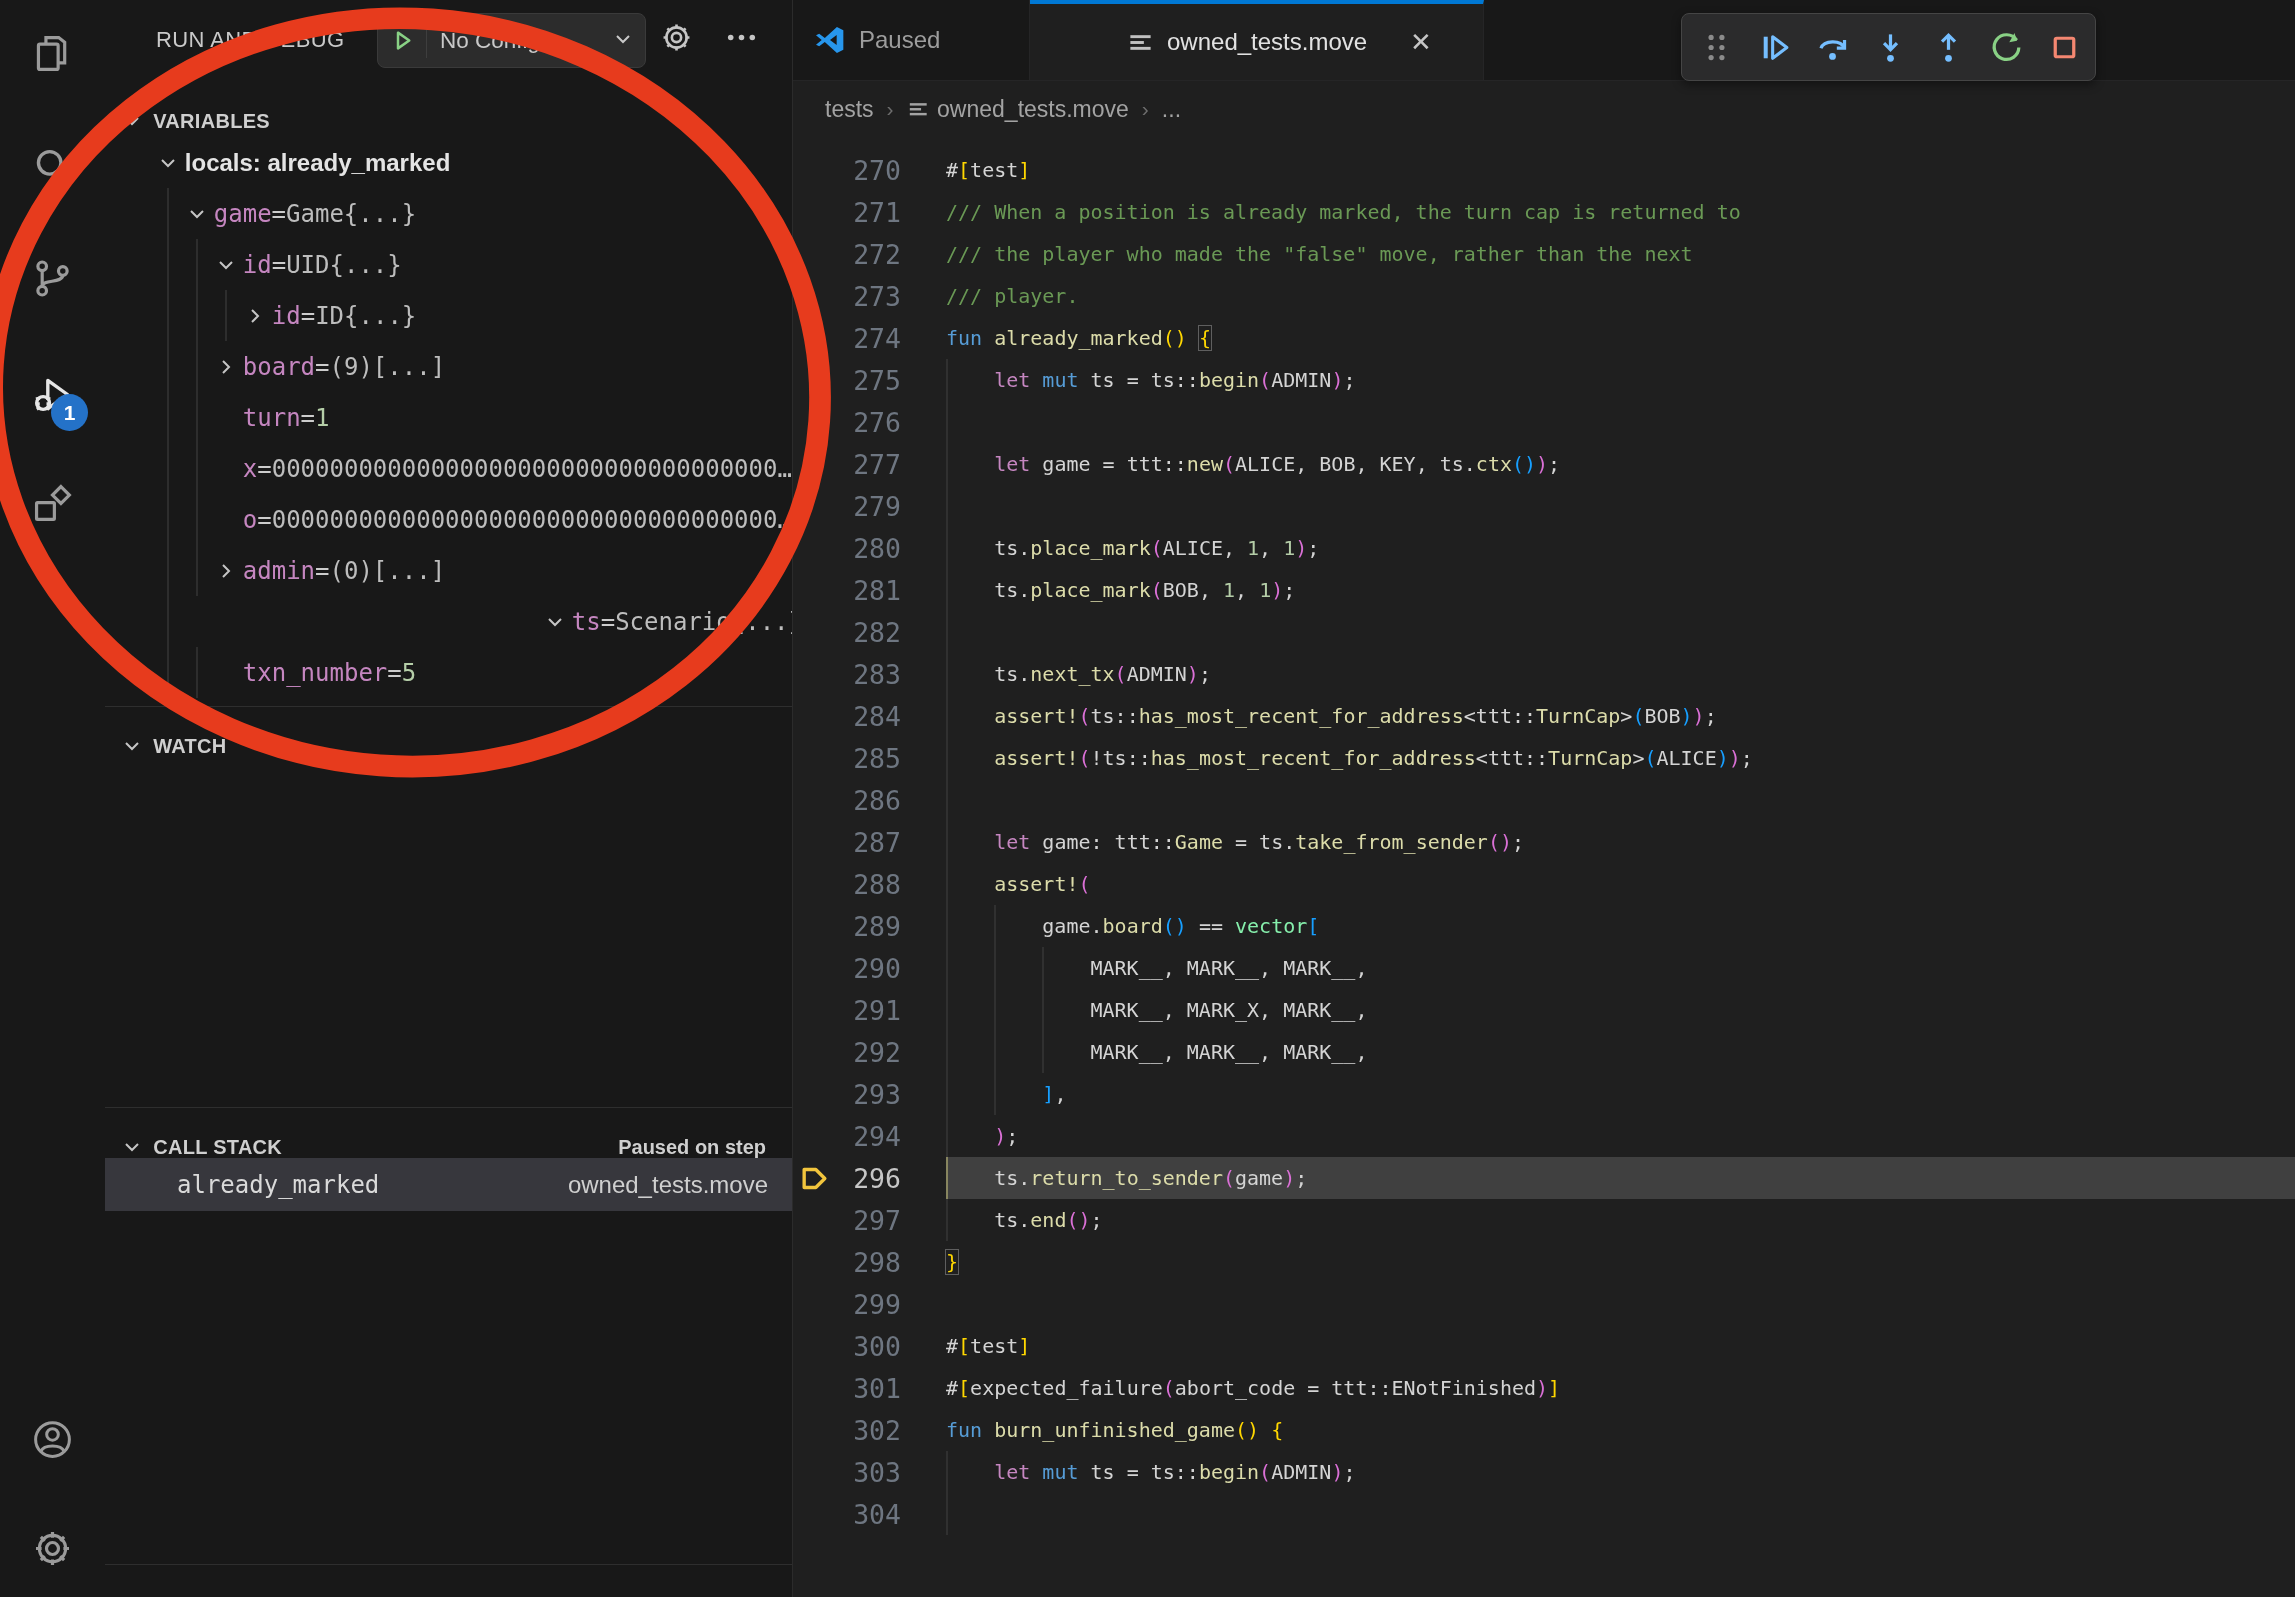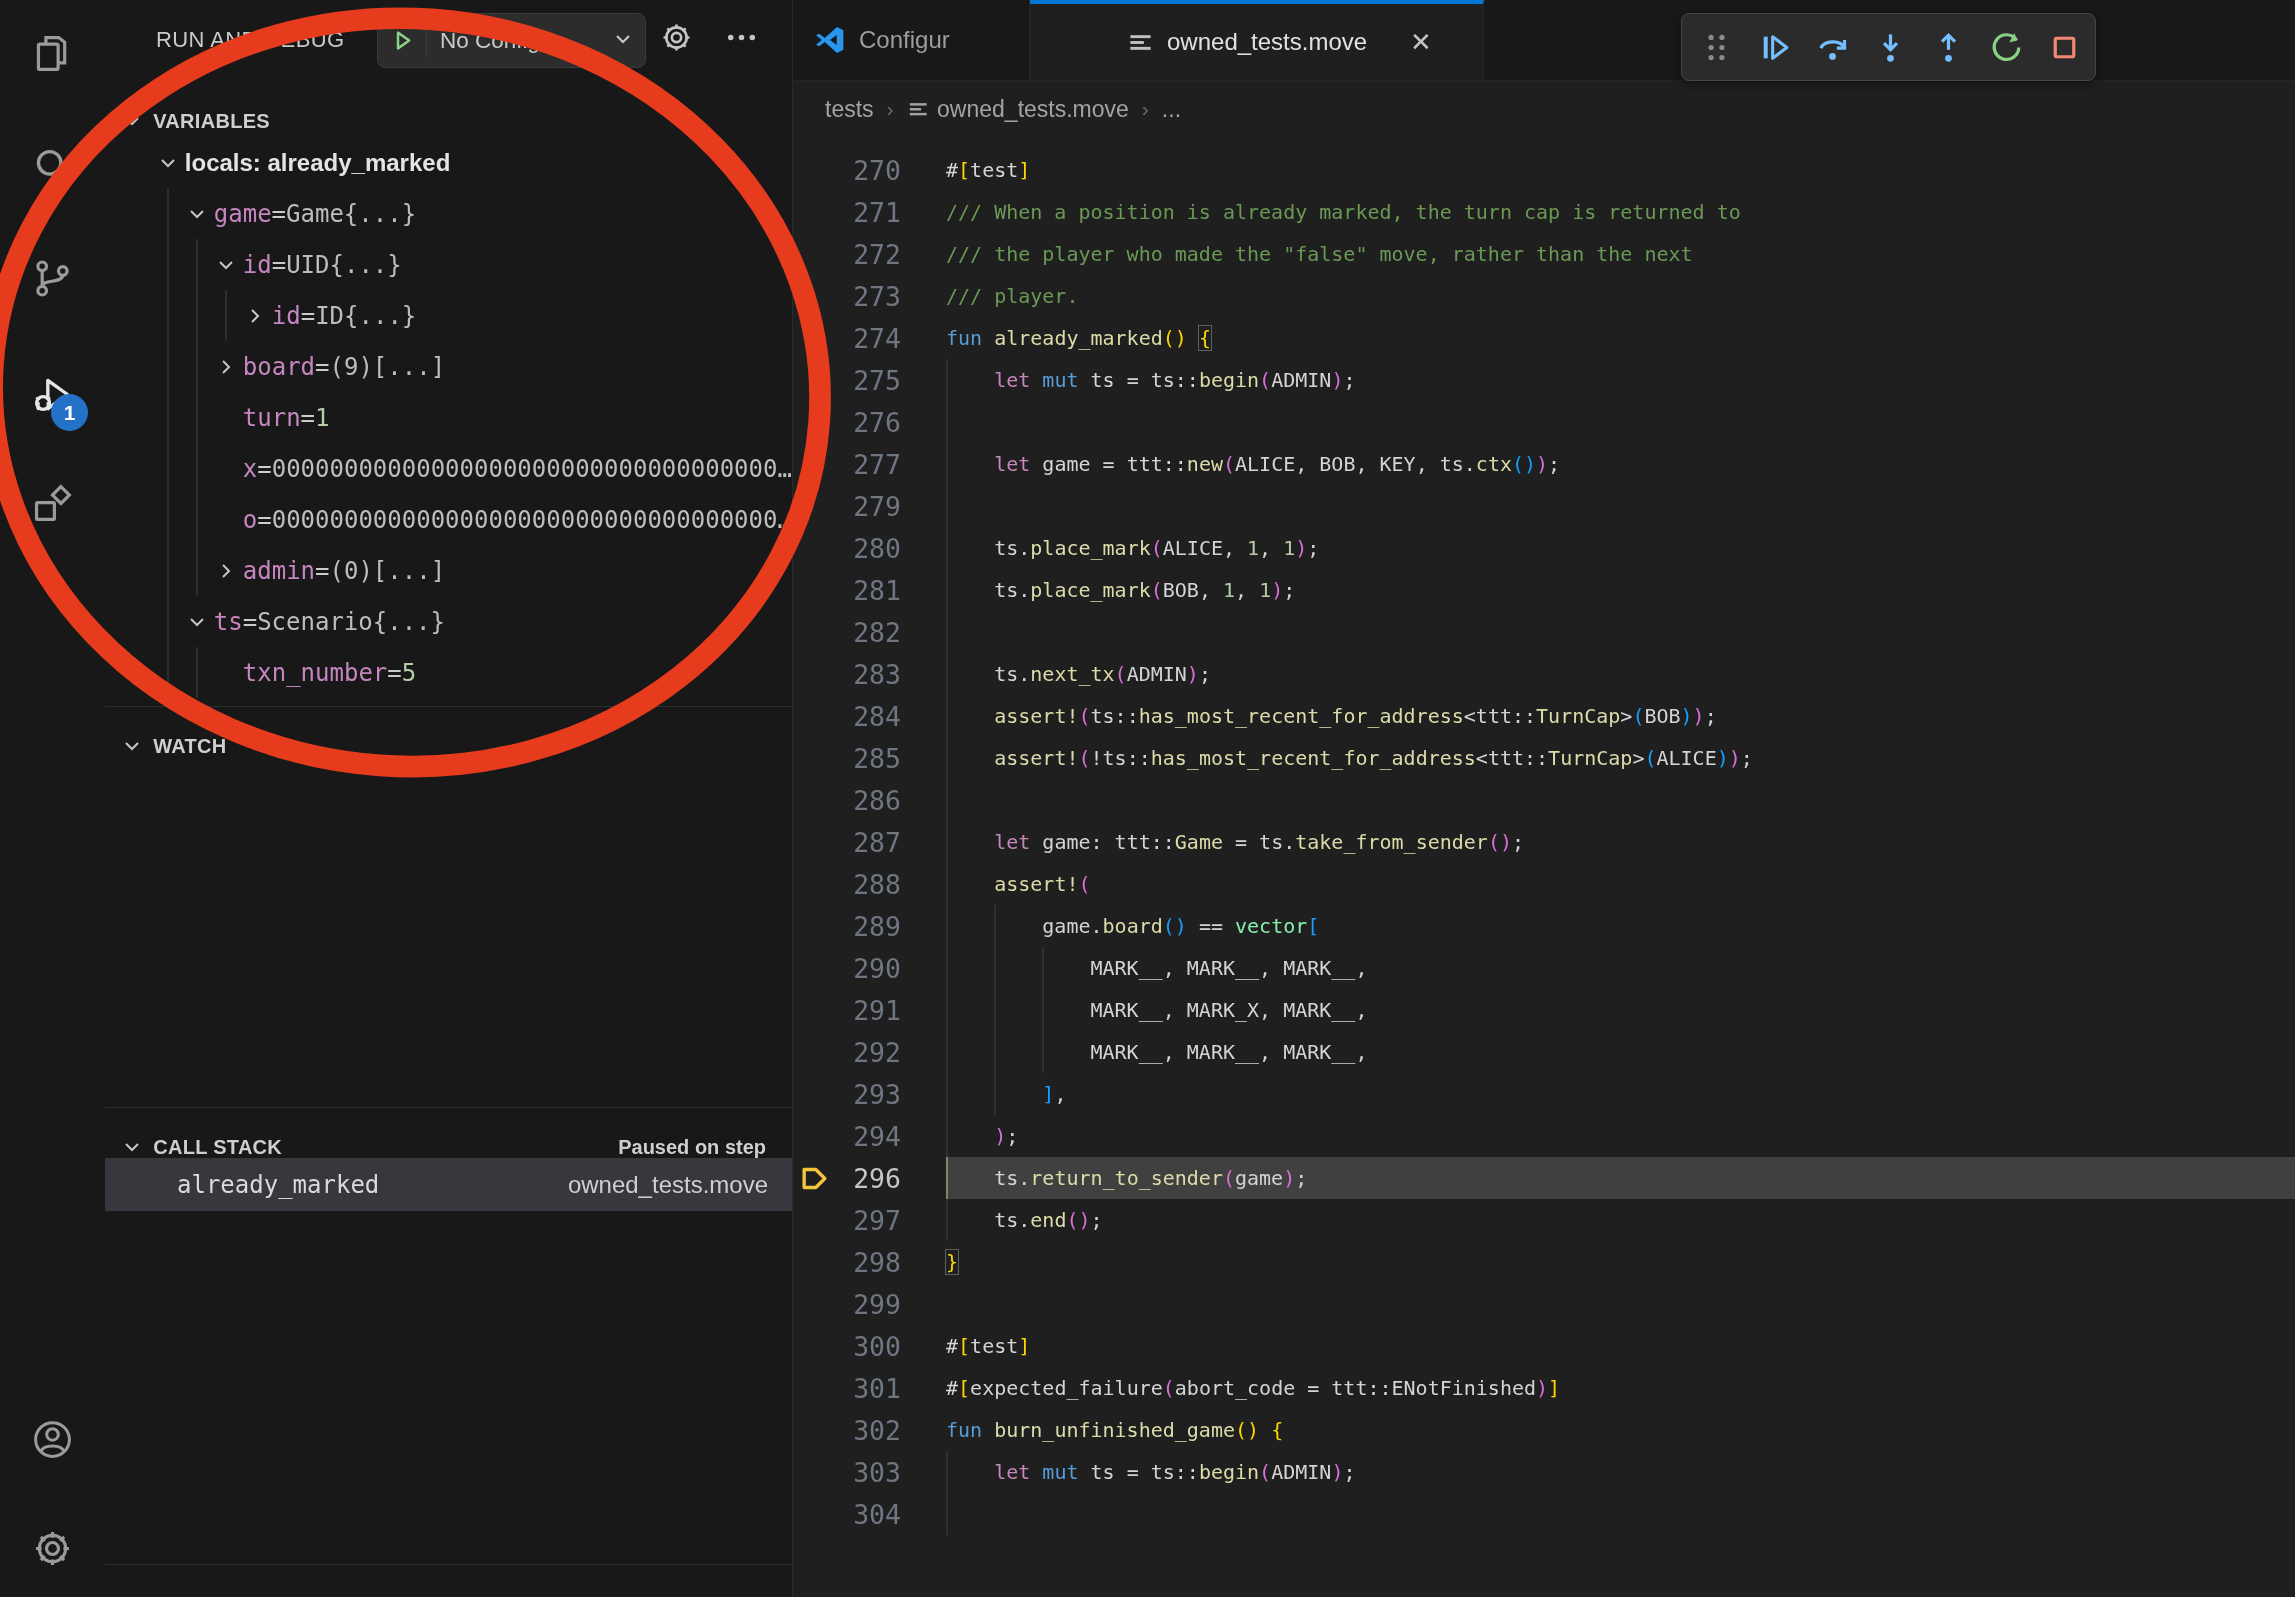--- a/index.html
+++ b/index.html
@@ -261,21 +261,21 @@
         <div class="tree-row" style="padding-left: 98px;">
           <span class="tguide" style="left:51px"></span>
           <span class="tguide" style="left:80px"></span>
           <span class="chev"><svg viewBox="0 0 24 24" width="24" height="24" fill="none" stroke="currentColor" stroke-width="2">
               <polyline points="9,6 15,12 9,18"></polyline>
             </svg></span>
           <span class="vname">admin</span>
           <span class="vop"> = </span>
           <span class="vval">(0)[...]</span>
         </div>
-        <div class="tree-row" style="padding-left: 69px;">
+        <div class="tree-row" style="padding-left: 69px; justify-content: flex-end;">
           <span class="tguide" style="left:51px"></span>
           <span class="chev"><svg viewBox="0 0 24 24" width="24" height="24" fill="none" stroke="currentColor" stroke-width="2">
               <polyline points="6,9 12,15 18,9"></polyline>
             </svg></span>
           <span class="vname">ts</span>
           <span class="vop"> = </span>
           <span class="vval">Scenario{...}</span>
         </div>
         <div class="tree-row" style="padding-left: 98px;">
           <span class="tguide" style="left:51px"></span>
@@ -321,21 +321,21 @@
   </div>
 
   <div class="editor">
     <div class="tabbar">
       <div class="tab welcome">
         <span class="tab-ico">
           <svg width="32" height="32" viewBox="0 0 24 24">
               <path fill="#2796ec" fill-rule="evenodd" d="M17.2 2.3 22 4.6v14.8l-4.8 2.3-9.1-8.2-4.2 3.2-2.4-1.2 4.3-3.5-4.3-3.5 2.4-1.2 4.2 3.2 9.1-8.2zM17 8.3l-5 3.7 5 3.7V8.3z"></path>
             </svg>
         </span>
-        <span>Configur</span>
+        <span>Paused</span>
       </div>
       <div class="tab active">
         <span class="tab-ico">
           <svg width="27" height="27" viewBox="0 0 24 24" fill="#c0c0c0">
               <rect x="3" y="5.5" width="18" height="2.6"></rect>
               <rect x="3" y="10.7" width="12" height="2.6"></rect>
               <rect x="3" y="15.9" width="18" height="2.6"></rect>
             </svg>
         </span>
         <span>owned_tests.move</span>

